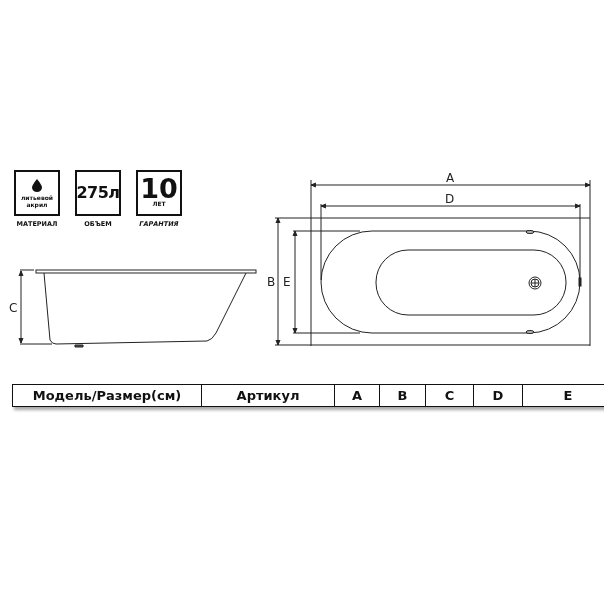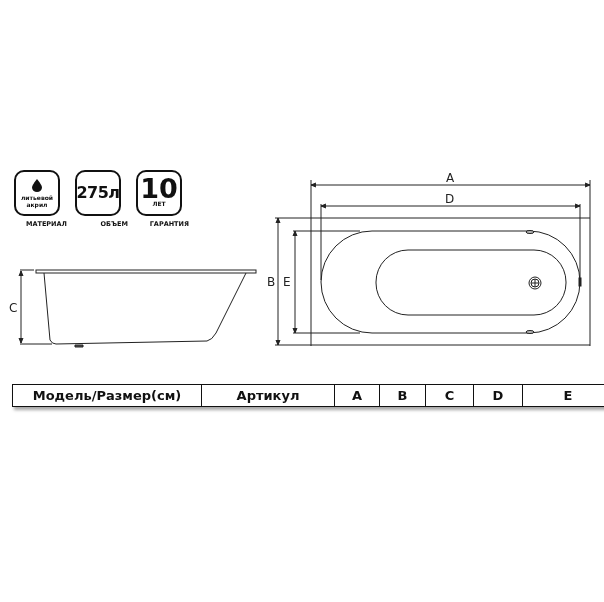--- a/index.html
+++ b/index.html
@@ -1,21 +1,21 @@
 <!DOCTYPE html>
 <html><head>
 <meta charset="utf-8">
 <style>
   html,body{margin:0;padding:0;background:#fff;}
   body{width:604px;height:602px;position:relative;overflow:hidden;font-family:"DejaVu Sans","Liberation Sans",sans-serif;color:#111;}
-  .badge{position:absolute;top:170px;width:46px;height:46px;border:2.5px solid #111;border-radius:10px;box-sizing:border-box;display:flex;flex-direction:column;align-items:center;justify-content:center;}
+  .badge{position:absolute;top:170px;width:46px;height:46px;border:2.5px solid #111;border-radius:0;box-sizing:border-box;display:flex;flex-direction:column;align-items:center;justify-content:center;}
   .badge .big{font-weight:bold;font-size:16px;line-height:16px;letter-spacing:-0.5px;}
   .badge .huge{font-weight:bold;font-size:27px;line-height:20px;}
   .badge .small{font-size:6px;font-weight:bold;line-height:7px;text-align:center;}
-  .badge-cap{position:absolute;top:220px;width:60px;text-align:right;font-size:6.5px;font-weight:bold;}
+  .badge-cap{position:absolute;top:220px;width:60px;text-align:center;font-size:6.5px;font-weight:bold;}
   svg.draw{position:absolute;left:0;top:0;}
   table.spec{position:absolute;left:12px;top:384px;border-collapse:collapse;width:602px;box-shadow:2px 3px 3px rgba(0,0,0,0.35);}
   table.spec td,table.spec th{border:1.5px solid #111;height:21px;padding:0;text-align:center;font-family:"DejaVu Sans","Liberation Sans",sans-serif;}
   table.spec th{font-weight:bold;font-size:13px;}
   table.spec td{font-size:13px;font-weight:normal;}
   table.spec td.art{font-size:10.5px;}
 </style>
 </head>
 <body>
 
@@ -29,21 +29,21 @@
 
 <div class="badge" style="left:75px;">
   <div class="big">275л</div>
 </div>
 <div class="badge-cap" style="left:68px;">ОБЪЕМ</div>
 
 <div class="badge" style="left:136px;">
   <div class="huge">10</div>
   <div class="small" style="margin-top:1px;">ЛЕТ</div>
 </div>
-<div class="badge-cap" style="left:129px;">ГАРАНТИЯ</div>
+<div class="badge-cap" style="left:129px;font-style:italic;">ГАРАНТИЯ</div>
 
 <svg class="draw" width="604" height="370" viewBox="0 0 604 370">
   <g fill="none" stroke="#222" stroke-width="1">
     <rect x="36" y="270" width="220" height="3" fill="#fff"></rect>
     <path d="M44 273 L50 340 Q52 344 56 344 L207 341 Q212 340 216 333 L246 273"></path>
     <path d="M75 345 h8 v2 h-8z" fill="#555"></path>
     <line x1="20" y1="270" x2="34" y2="270"></line>
     <line x1="20" y1="344" x2="52" y2="344"></line>
     <line x1="21" y1="271" x2="21" y2="343"></line>
     <path d="M19 276 L21 271 L23 276" fill="#222"></path>

